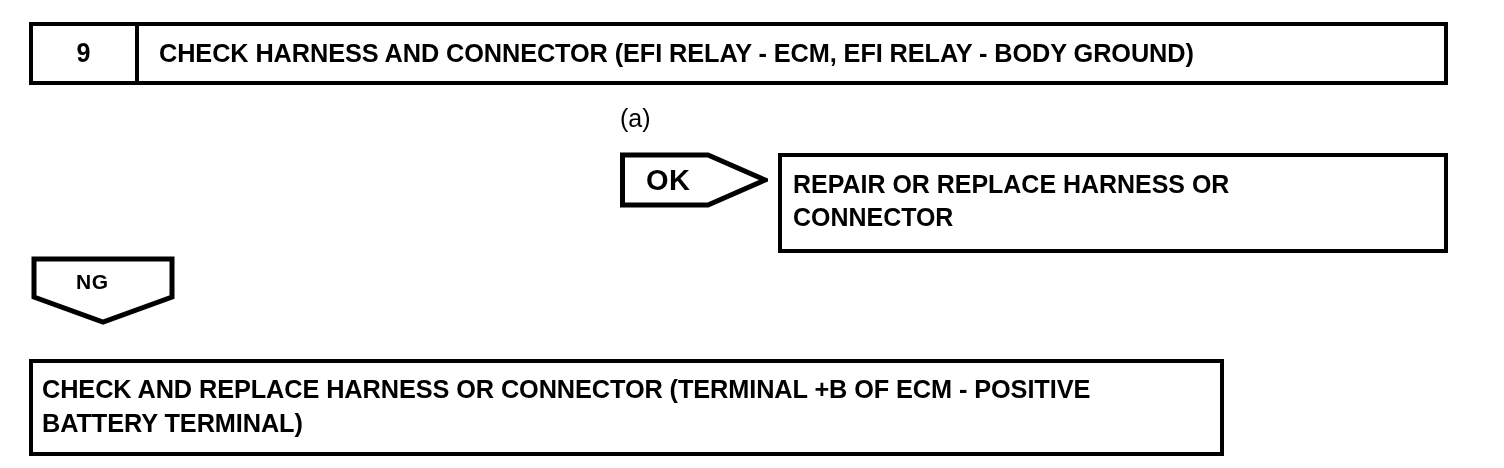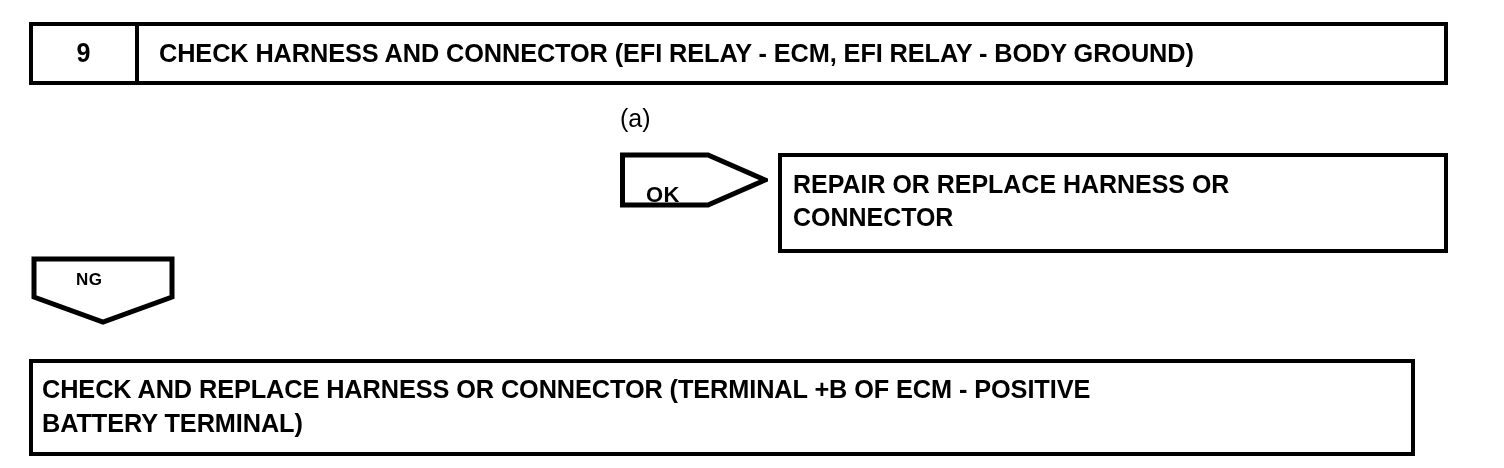--- a/index.html
+++ b/index.html
@@ -91,22 +91,22 @@
     height: 56px;
   }
   .ok-arrow svg {
     display: block;
     width: 148px;
     height: 56px;
   }
   .ok-arrow-label {
     position: absolute;
     left: 26px;
-    top: 32px;
-    font-size: 22px;
+    top: 14px;
+    font-size: 29px;
     font-weight: bold;
     line-height: 1;
     letter-spacing: 0.5px;
   }
 
   
   .repair-box {
     position: absolute;
     left: 778px;
     top: 153px;
@@ -136,32 +136,32 @@
   }
   .ng-marker svg {
     display: block;
     width: 144px;
     height: 70px;
   }
   .ng-marker-label {
     position: absolute;
     left: 45px;
     top: 15px;
-    font-size: 17px;
+    font-size: 21px;
     font-weight: bold;
     line-height: 1;
     letter-spacing: 0.5px;
   }
 
   
   .final-box {
     position: absolute;
     left: 29px;
     top: 359px;
-    width: 1386px;
+    width: 1195px;
     height: 97px;
     box-sizing: border-box;
     border: 4px solid #000000;
     background: #ffffff;
     padding: 9px 0 0 9px;
   }
   .final-box-text {
     font-size: 26.5px;
     font-weight: bold;
     line-height: 1.3;

